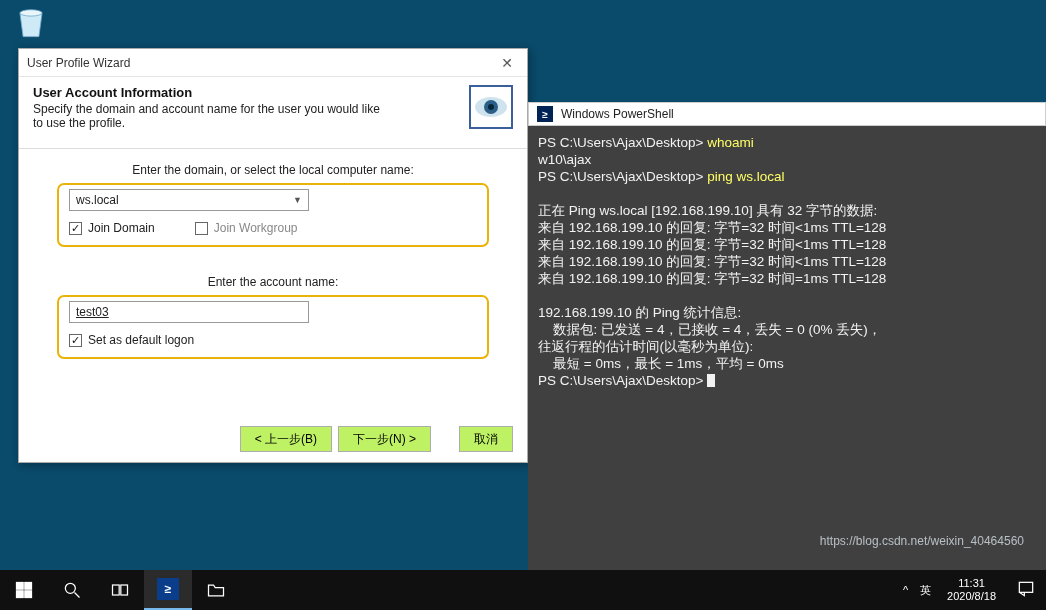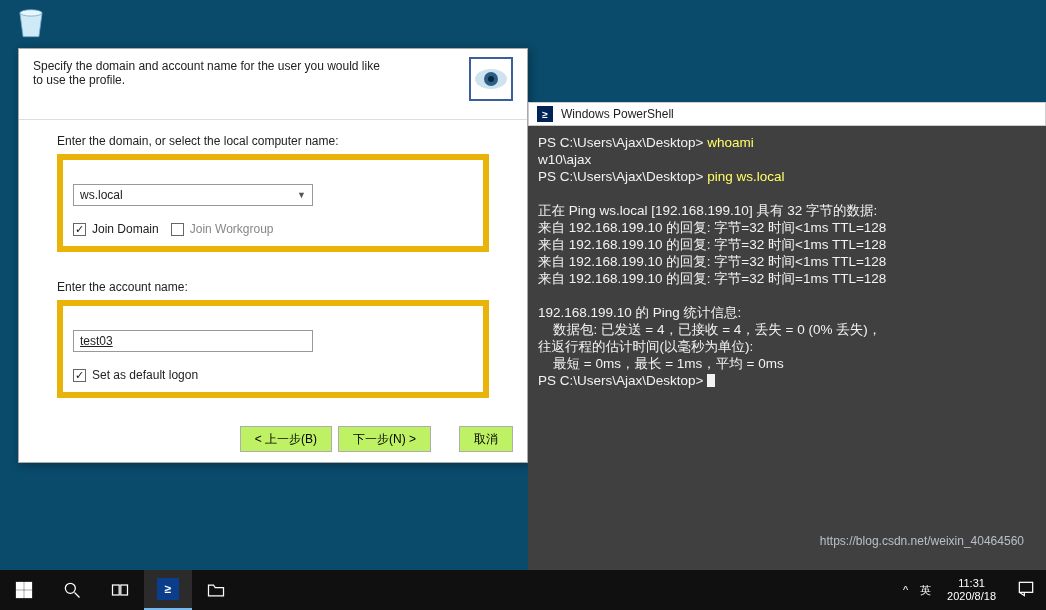--- a/index.html
+++ b/index.html
@@ -9,29 +9,29 @@
 
   .wizard { position: absolute; left: 18px; top: 48px; width: 510px; height: 415px; background: #fff; border: 1px solid #aaa; box-shadow: 2px 2px 8px rgba(0,0,0,.3); }
   .wizard-titlebar { display: flex; justify-content: space-between; align-items: center; height: 28px; padding: 0 8px; font-size: 12px; color: #333; border-bottom: 1px solid #e5e5e5; }
   .wizard-close { font-size: 14px; color: #555; cursor: pointer; padding: 0 6px; }
 
   .wizard-header { display: flex; padding: 8px 14px 18px 14px; border-bottom: 1px solid #ddd; }
   .wizard-header-text h2 { font-size: 13px; color: #111; }
   .wizard-header-text p { font-size: 12px; color: #222; margin-top: 2px; max-width: 360px; }
   .eye { width: 44px; height: 44px; border: 2px solid #3a5f9a; margin-left: auto; display:flex; align-items:center; justify-content:center; }
 
-  .wizard-body { padding: 10px 38px 0 38px; font-size: 12px; color: #222; }
+  .wizard-body { padding: 10px 38px 0 38px; font-size: 12px; color: #222; text-align: center; }
   .label { margin-top: 4px; margin-bottom: 6px; }
-  .hl { border: 6px solid #eab308; border-radius: 0; padding: 24px 10px 10px 10px; }
+  .hl { border: 2px solid #eab308; border-radius: 7px; padding: 4px 10px 10px 10px; }
   .hl + .hl-gap { height: 24px; }
 
   .combo { width: 240px; height: 22px; border: 1px solid #999; display: flex; align-items: center; justify-content: space-between; padding: 0 6px; background: #fff; }
   .combo-arrow { font-size: 9px; color: #555; }
   .input { width: 240px; height: 22px; border: 1px solid #999; padding: 0 6px; background: #fff; display:flex; align-items:center;text-decoration:underline; }
-  .check-row { display: flex; gap: 12px; margin-top: 16px; align-items:center; }
+  .check-row { display: flex; gap: 40px; margin-top: 10px; align-items:center; }
   .chk { display: flex; align-items: center; gap: 6px; font-size: 12px; }
   .box { width: 13px; height: 13px; border: 1px solid #666; display:flex; align-items:center; justify-content:center; }
   .box.checked::after { content:"✓"; font-size: 11px; color:#111; line-height:11px; }
 
   .wizard-buttons { position: absolute; bottom: 10px; right: 14px; display:flex; gap:6px; }
   .btn { height: 26px; border: 1px solid #adadad; background:#bef264; font-size:12px; padding: 0 14px; }
   .btn-gap { width: 16px; }
 
   .ps-window { position: absolute; left: 528px; top: 102px; width: 518px; height: 432px; background:#fff; }
   .ps-titlebar { height: 24px; background:#fff; display:flex; align-items:center; gap:8px; padding:0 8px; font-size:12px; color:#222; border:1px solid #ccc; }
@@ -57,23 +57,28 @@
 <body>
 
 <div class="desktop-icon">
   <svg viewBox="0 0 48 48">
     <path d="M10 10h28l-4 30H14z" fill="#cfeaf7" stroke="#6fa8c9"></path>
     <ellipse cx="24" cy="10" rx="14" ry="4" fill="#e8f5fb" stroke="#6fa8c9"></ellipse>
   </svg>
 </div>
 
 <div class="wizard">
+  <div class="wizard-titlebar">
+    <span>User Profile Wizard</span>
+    <span class="wizard-close">✕</span>
+  </div>
 
   <div class="wizard-header">
     <div class="wizard-header-text">
+      <h2>User Account Information</h2>
       <p>Specify the domain and account name for the user you would like to use the profile.</p>
     </div>
     <div class="eye">
       <svg viewBox="0 0 40 40" width="40" height="40">
         <ellipse cx="20" cy="20" rx="16" ry="10" fill="#cfe3ef"></ellipse>
         <circle cx="20" cy="20" r="7" fill="#2b5f87"></circle>
         <circle cx="20" cy="20" r="3" fill="#08263a"></circle>
       </svg>
     </div>
   </div>

